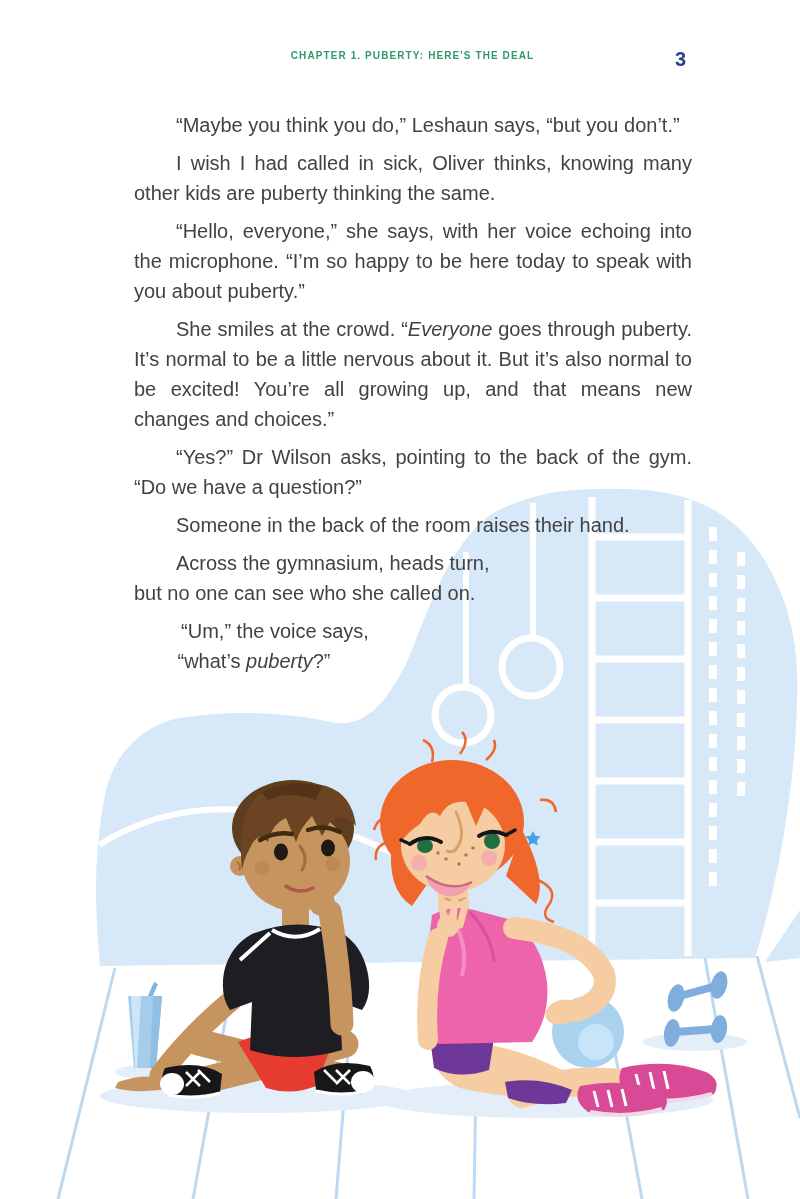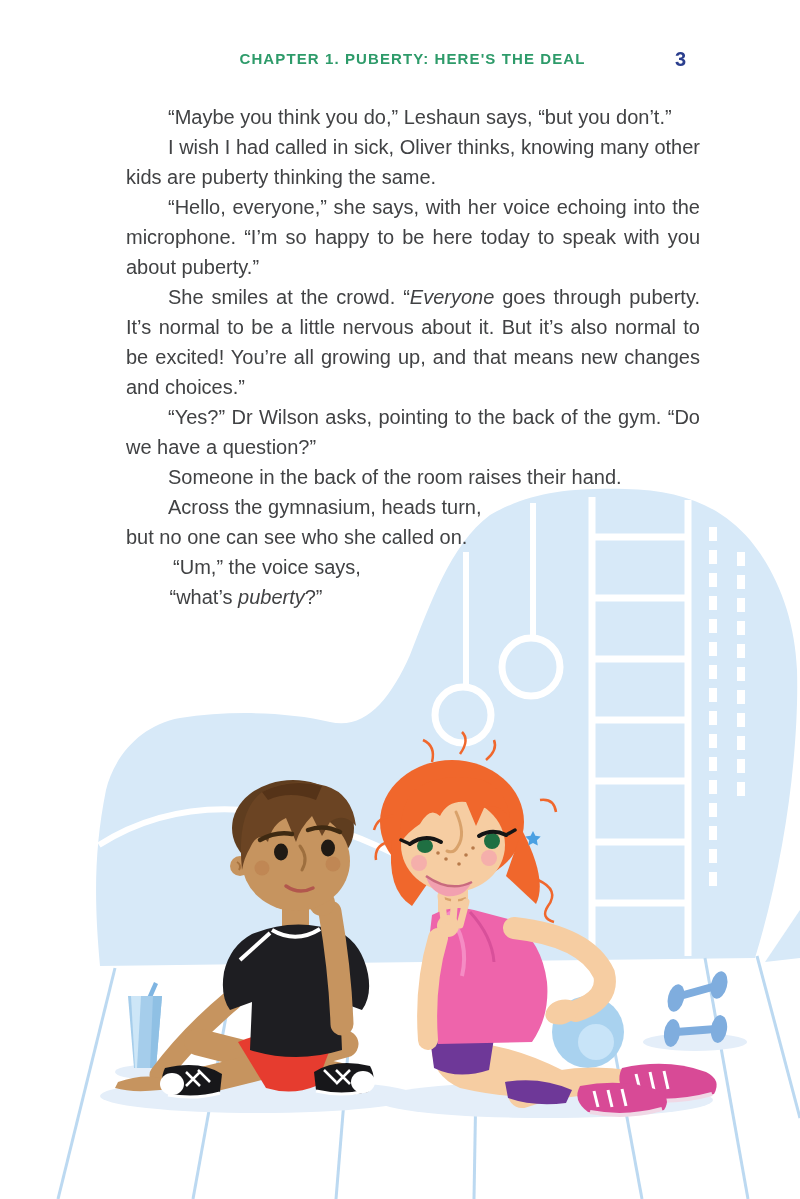--- a/index.html
+++ b/index.html
@@ -5,32 +5,32 @@
   html,body{margin:0;padding:0;}
   body{
     width:800px;height:1199px;position:relative;overflow:hidden;background:#ffffff;
     font-family:"Liberation Sans","DejaVu Sans",sans-serif;
   }
   .page-header{
     position:absolute;left:126px;top:50px;width:574px;height:26px;
   }
   .chapter-title{
     position:absolute;left:0;right:1px;text-align:center;
-    color:#2e9b6a;font-weight:bold;font-size:15px;letter-spacing:1.1px;
+    color:#2e9b6a;font-weight:bold;font-size:10px;letter-spacing:1.1px;
     font-family:"Liberation Sans","DejaVu Sans",sans-serif;
   }
   .page-number{
     position:absolute;right:14px;top:-2px;
     color:#2b3f8e;font-weight:bold;font-size:20px;
   }
   .text-block{
     position:absolute;left:126px;top:102px;width:574px;z-index:3;
     color:#414244;font-size:20px;line-height:30px;
   }
-  .text-block p{margin:0;text-indent:42px;text-align:justify;}
+  .text-block p{margin:8px;text-indent:42px;text-align:justify;}
   .text-block p.narrow-1{width:385px;text-align:left;}
   .text-block p.narrow-2{width:240px;text-align:center;}
   .text-block i{font-style:italic;}
   .illustration{position:absolute;left:0;top:0;z-index:1;}
 </style>
 </head>
 <body>
 
 <header class="page-header">
   <div class="chapter-title">CHAPTER 1. PUBERTY: HERE'S THE DEAL</div>

